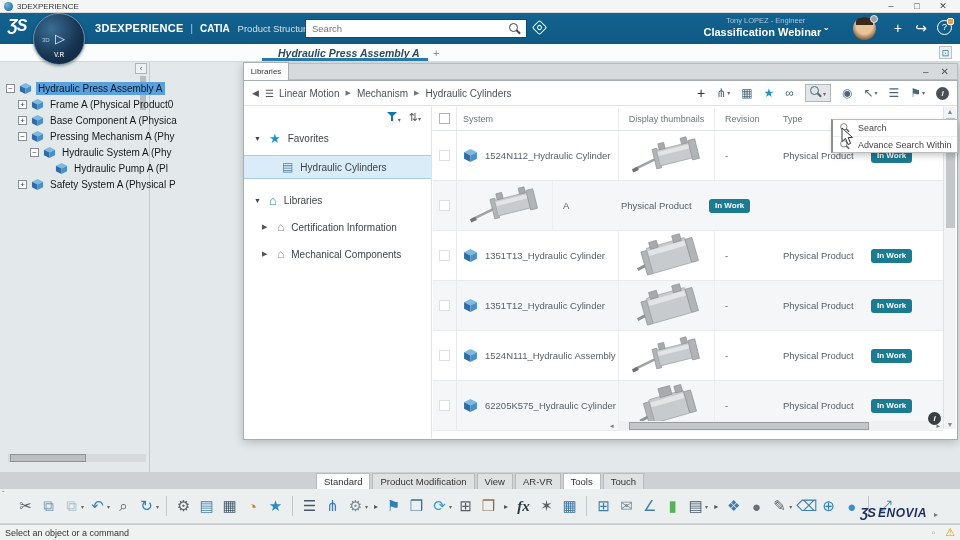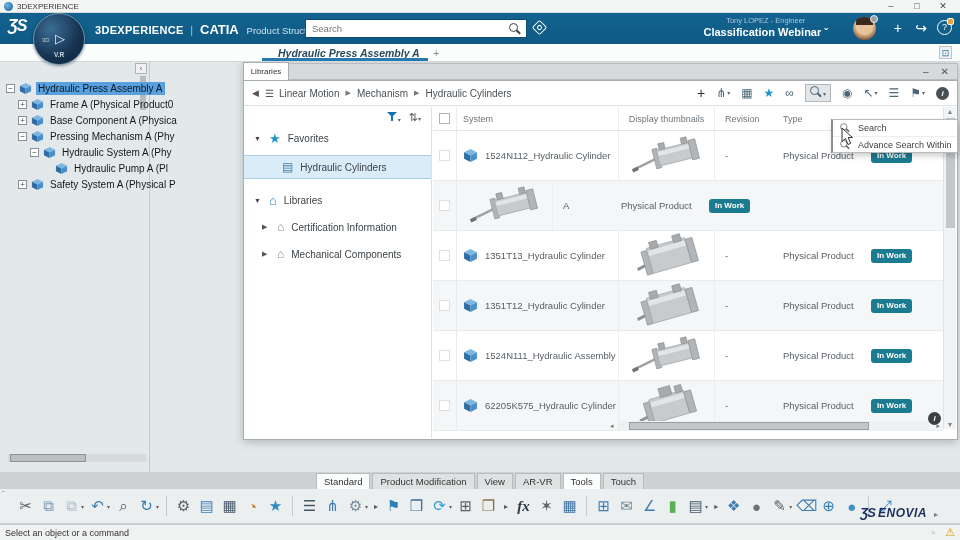--- a/index.html
+++ b/index.html
@@ -18,21 +18,21 @@
 
   
   #appbar { position:absolute; left:0; top:13px; width:960px; height:31px;
             background:linear-gradient(#13628f,#0f5a85); color:#fff;
             display:flex; align-items:center; z-index:40; }
   .ds-logo { position:absolute; left:8px; top:4px; font-size:16px; font-style:italic;
              font-weight:bold; color:#fff; letter-spacing:-1px; }
   #brand { position:absolute; left:95px; top:9px; white-space:nowrap; }
   #brand .b1 { font-weight:bold; font-size:11px; letter-spacing:.3px; }
   #brand .bd { margin:0 4px; color:#9fc3d8; font-size:11px; }
-  #brand .b2 { font-weight:bold; font-size:13px; }
+  #brand .b2 { font-weight:bold; font-size:10px; }
   #brand .b3 { font-size:9.5px; color:#cfe0ea; margin-left:5px; }
   #topsearch { position:absolute; left:305px; top:6px; width:222px; height:19px;
                background:#fff; border:1px solid #0c4d73; display:flex; align-items:center; }
   #topsearch input { flex:1; border:none; outline:none; font-size:9.5px; padding:0 6px;
                      color:#555; background:transparent; font-family:"Liberation Sans",sans-serif; }
   .mag { position:relative; width:12px; height:12px; display:inline-block; color:#444; }
   .mag::before { content:""; position:absolute; left:0; top:0; width:7px; height:7px;
                  border:1.5px solid currentColor; border-radius:50%; }
   .mag::after { content:""; position:absolute; left:7px; top:8px; width:5px; height:1.6px;
                 background:currentColor; transform:rotate(45deg); }

